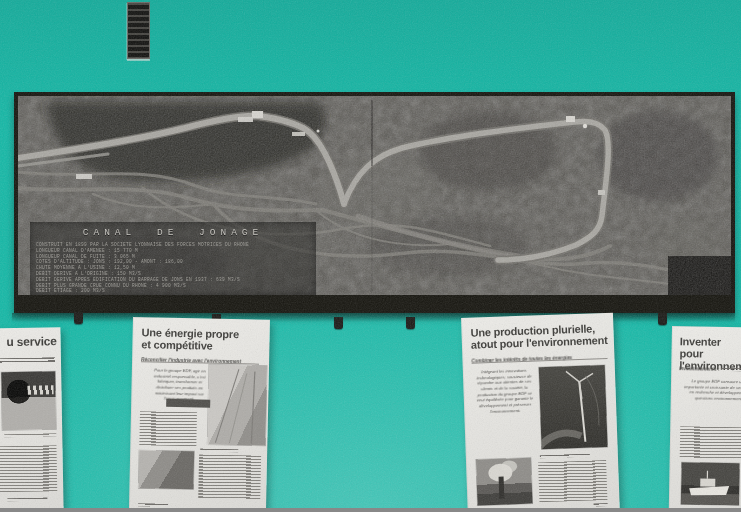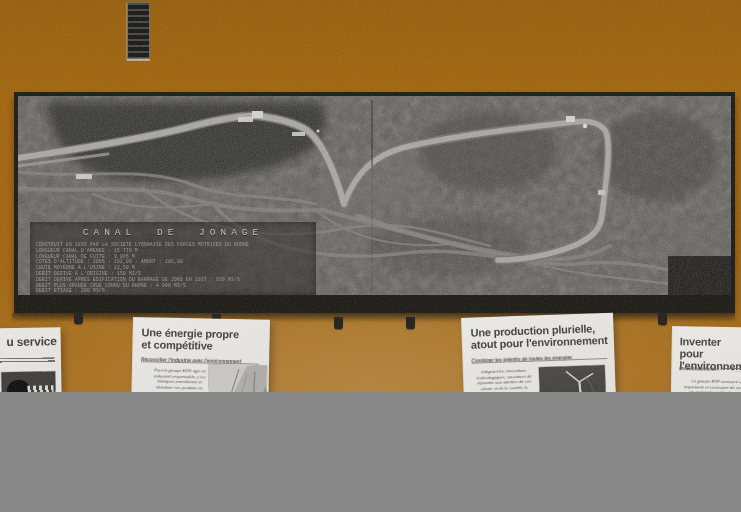--- a/index.html
+++ b/index.html
@@ -1,17 +1,17 @@
 <!DOCTYPE html>
 <html><head>
 <meta charset="utf-8">
 <style>
   html,body{margin:0;padding:0;background:#888;}
-  .scene{position:relative;width:741px;height:392px;overflow:hidden;
-         background:#a16207;font-family:"Liberation Sans",sans-serif;}
+  .scene{position:relative;width:741px;height:508px;overflow:hidden;
+         background:#14b8a6;font-family:"Liberation Sans",sans-serif;}
   .wall-shade{position:absolute;inset:0;pointer-events:none;background:
       radial-gradient(120% 90% at 50% 100%, rgba(255,255,255,.20), transparent 55%),
       linear-gradient(180deg, rgba(0,0,0,.07), transparent 25%),
       radial-gradient(150% 130% at 50% 40%, transparent 62%, rgba(0,0,0,.14));}
   .grain{position:absolute;inset:0;pointer-events:none;opacity:.17;}
 
   
   .vent{position:absolute;left:127px;top:2px;width:21px;height:55px;
         background:repeating-linear-gradient(to bottom,#44433f 0 2px,#121210 2px 6px);
         border:1px solid #6a6965;box-shadow:0 2px 0 rgba(225,223,218,.55),-1px 1px 0 rgba(225,223,218,.3);}

